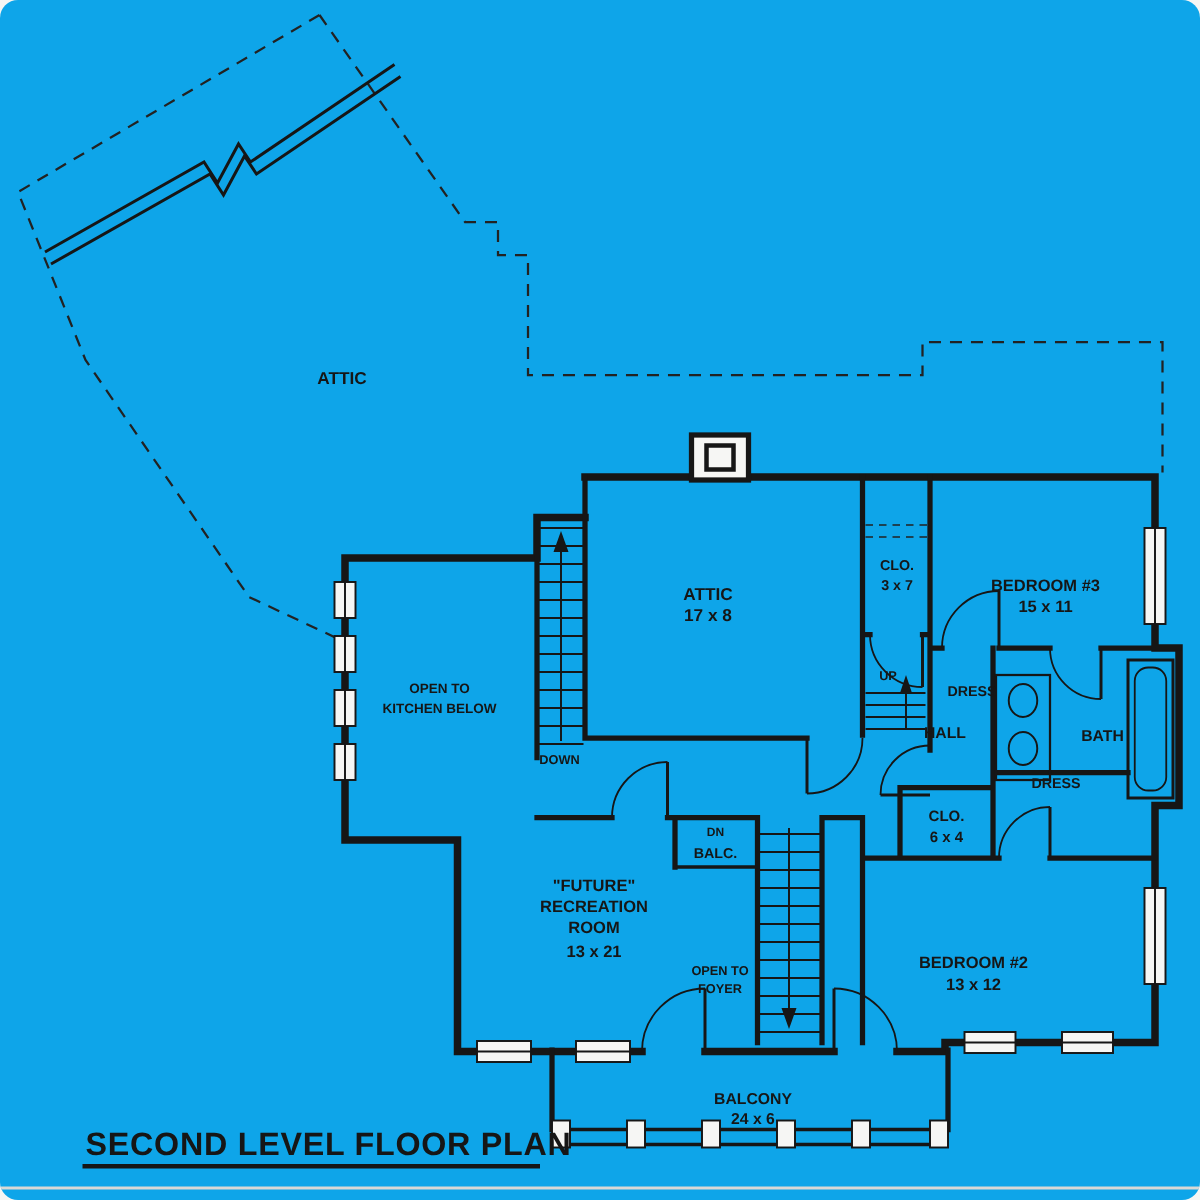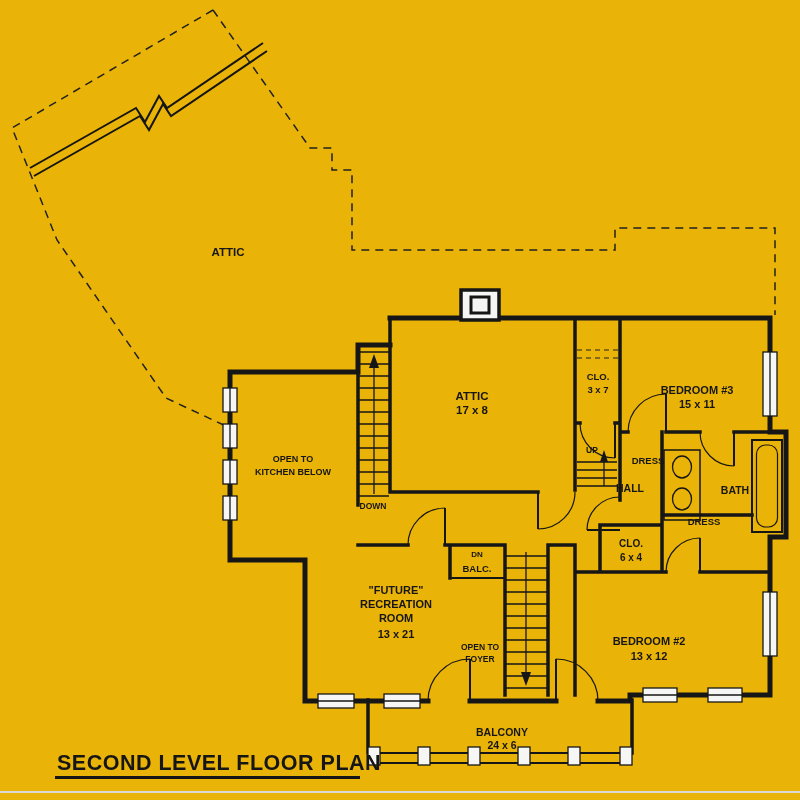--- a/index.html
+++ b/index.html
@@ -1,16 +1,16 @@
 <!DOCTYPE html>
 <html><head>
 <meta charset="utf-8">
 <style>
   html,body{margin:0;padding:0;background:#f6f6f4;}
-  .page{width:800px;height:800px;position:relative;background:#eab308;overflow:hidden;}
+  .page{width:800px;height:800px;position:relative;background:#0ea5e9;overflow:hidden;border-radius:12px;}
   svg{display:block;}
   text{font-family:"Liberation Sans",sans-serif;font-weight:bold;fill:#161616;}
   .wall-ext{stroke:#161616;stroke-width:5;fill:none;stroke-linecap:square;}
   .wall-int{stroke:#161616;stroke-width:3.5;fill:none;stroke-linecap:square;}
   .rail{stroke:#161616;stroke-width:2.2;fill:none;}
   .thin{stroke:#161616;stroke-width:1.3;fill:none;}
   .leaf{stroke:#161616;stroke-width:2;fill:none;}
   .arc{stroke:#161616;stroke-width:1.2;fill:none;}
   .dashed{stroke:#222;stroke-width:1.5;fill:none;stroke-dasharray:8 6;}
   .shelf{stroke:#222;stroke-width:1;fill:none;stroke-dasharray:5 4;}

